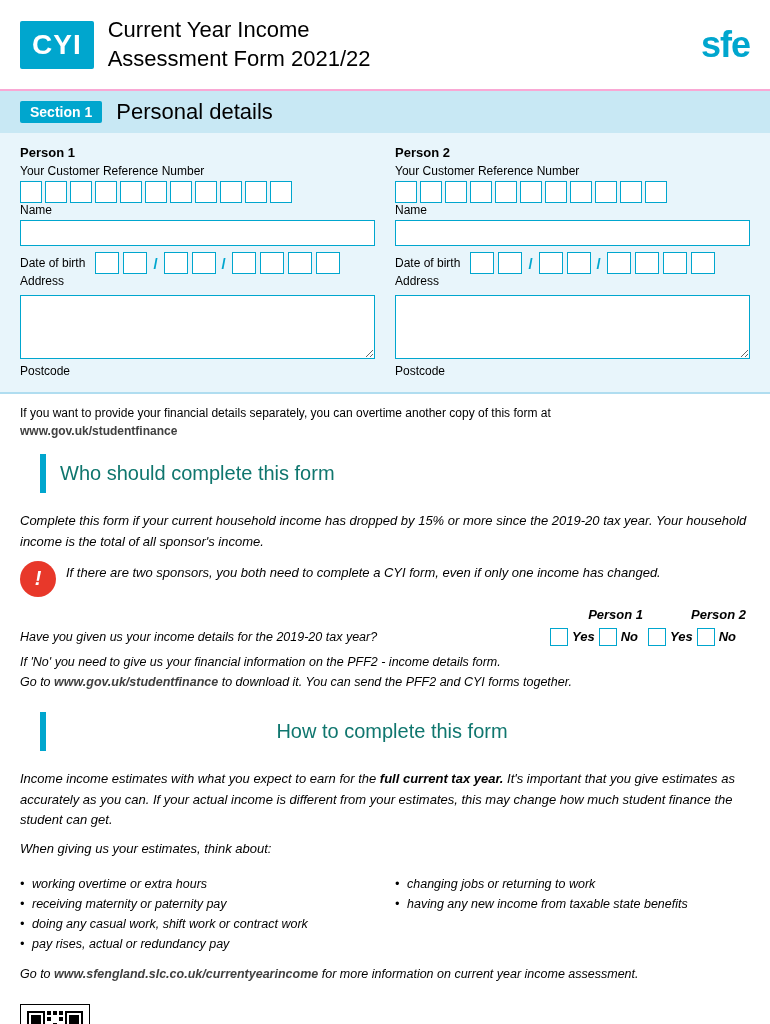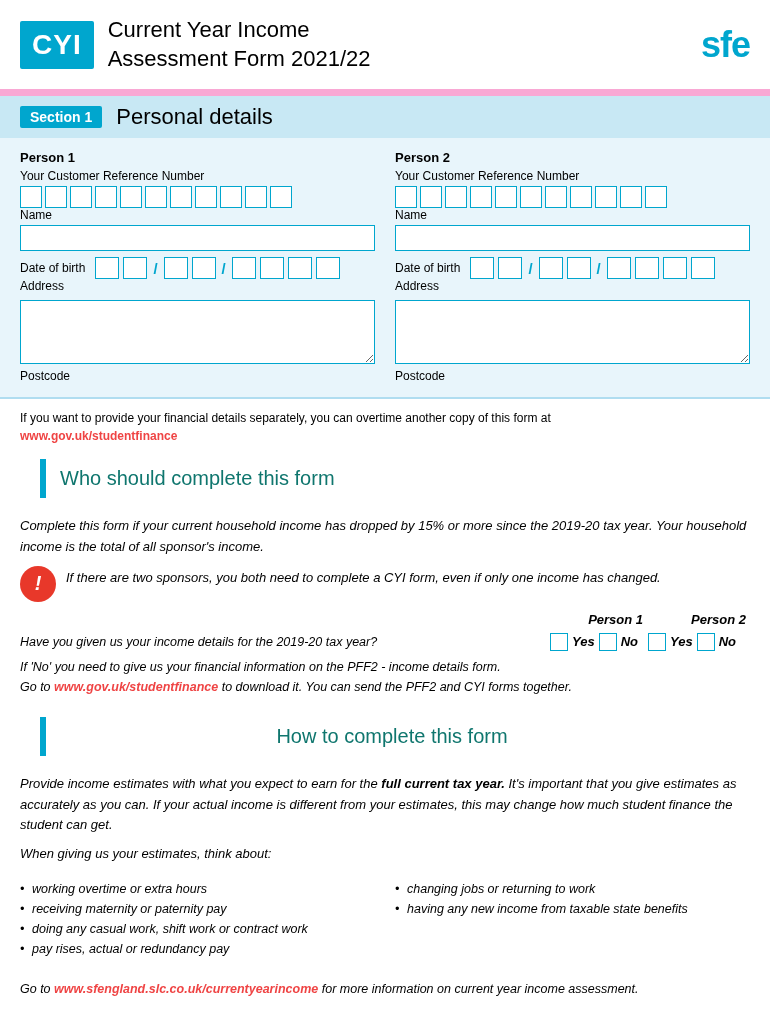--- a/index.html
+++ b/index.html
@@ -12,21 +12,21 @@
       min-height: 1024px;
       padding: 0;
     }
 
     
     .header {
       background: #fff;
       display: flex;
       align-items: center;
       padding: 16px 20px;
-      border-bottom: 7px solid #f9a8d4;
+      border-bottom: 2px solid #f9a8d4;
       justify-content: space-between;
     }
     .header-left {
       display: flex;
       align-items: center;
       gap: 14px;
     }
     .cyi-badge {
       background: #00a6ce;
       color: #fff;
@@ -162,21 +162,21 @@
     }
 
     
     .note-text {
       padding: 10px 20px 8px 20px;
       font-size: 12px;
       color: #000;
       line-height: 1.5;
     }
     .note-text a, .link {
-      color: #ef4444;
+      color: #404040;
       font-weight: bold;
       text-decoration: none;
     }
 
     
     .section-block {
       border-left: 6px solid #00a6ce;
       background: #fff;
       margin: 0 20px 0 20px;
       padding: 8px 14px;
@@ -294,21 +294,21 @@
       font-size: 12.5px;
       line-height: 1.6;
       margin: 6px 0;
     }
 
     .bold { font-weight: bold; }
 
     .go-to-text {
       font-size: 12.5px;
       line-height: 1.6;
-      margin: 14px 0;
+      margin: 4px 0;
     }
   </style>
 </head>
 <body>
 
 <div class="header">
   <div class="header-left">
     <div class="cyi-badge">CYI</div>
     <div class="header-title">
       <span>Current Year Income</span><br>
@@ -453,21 +453,21 @@
 </div>
 
 <div style="padding: 6px 12px 0 20px; text-align: center;">
   <div class="section-block">
     <span class="section-block-title">How to complete this form</span>
   </div>
 </div>
 
 <div class="content-area">
   <p class="body-text">
-    <span>Provide income estimates with what you expect to earn for the </span><span class="bold">full current tax year.</span><span> It's important that you give estimates as accurately as you can. If your actual income is different from your estimates, this may change how much student finance the student can get.</span>
+    <span>Income income estimates with what you expect to earn for the </span><span class="bold">full current tax year.</span><span> It's important that you give estimates as accurately as you can. If your actual income is different from your estimates, this may change how much student finance the student can get.</span>
   </p>
   <p class="body-text">When giving us your estimates, think about:</p>
   <div class="two-col-bullets">
     <div class="col">
       <ul class="bullet-list">
         <li>working overtime or extra hours</li>
         <li>receiving maternity or paternity pay</li>
         <li>doing any casual work, shift work or contract work</li>
         <li>pay rises, actual or redundancy pay</li>
       </ul>

